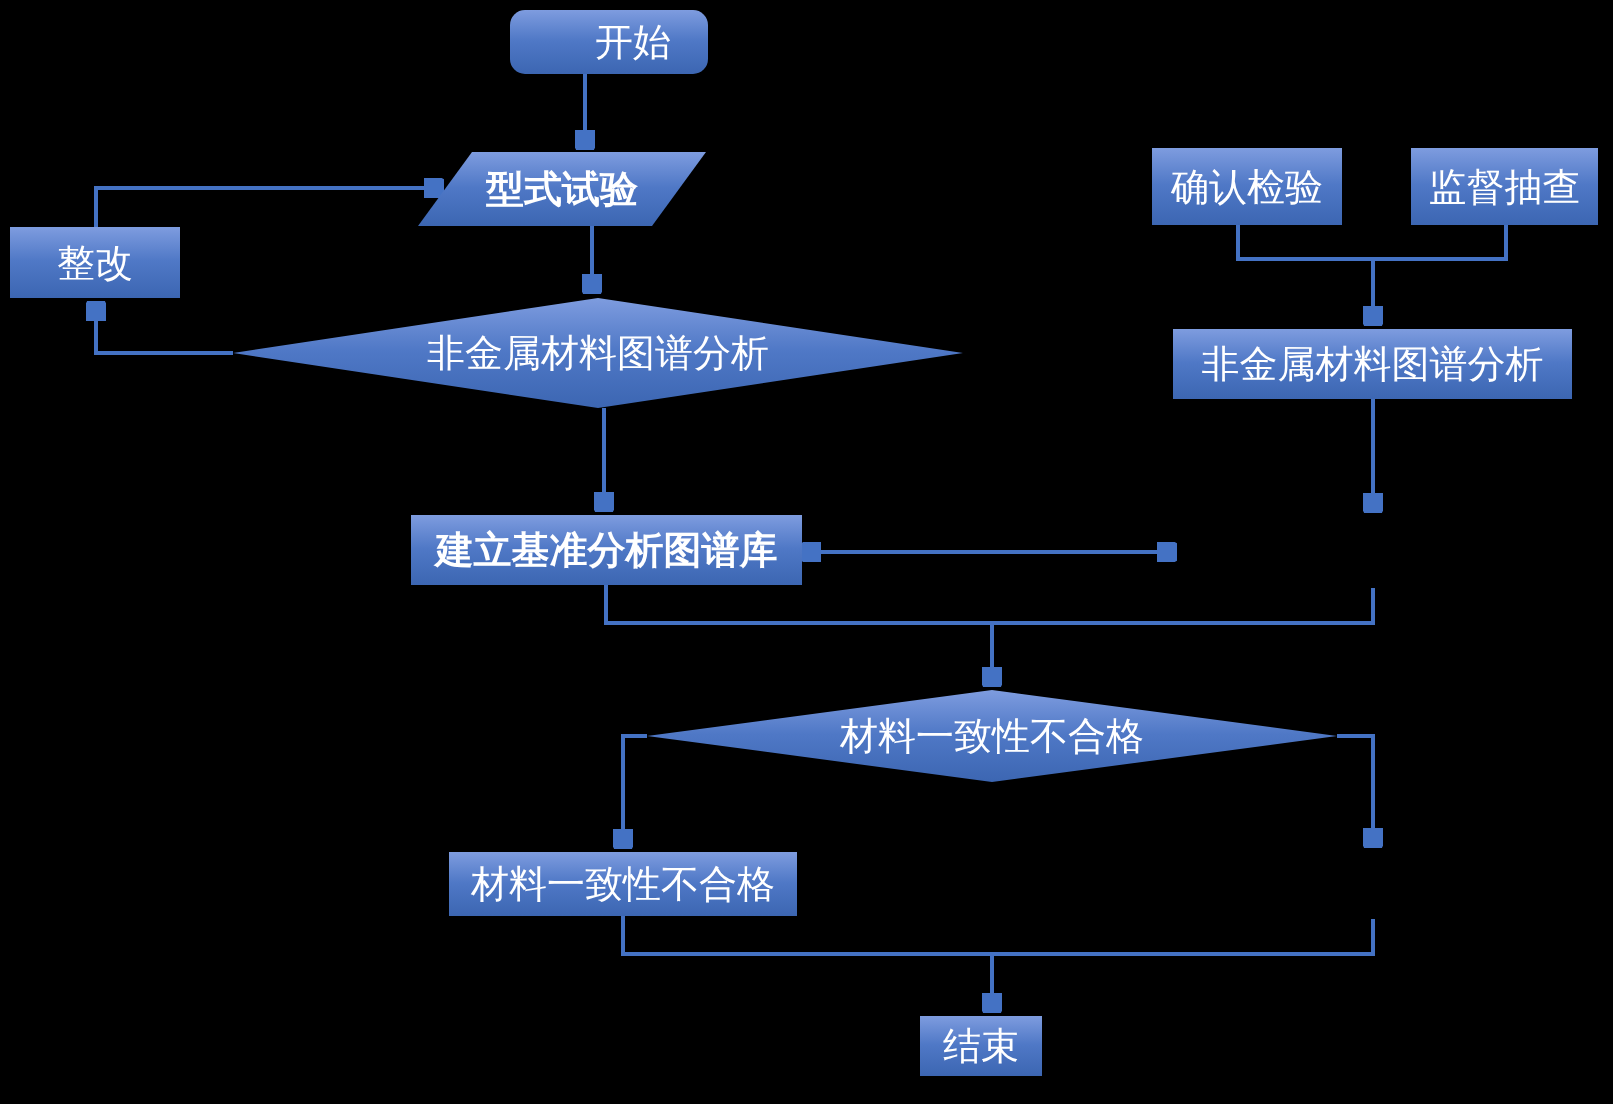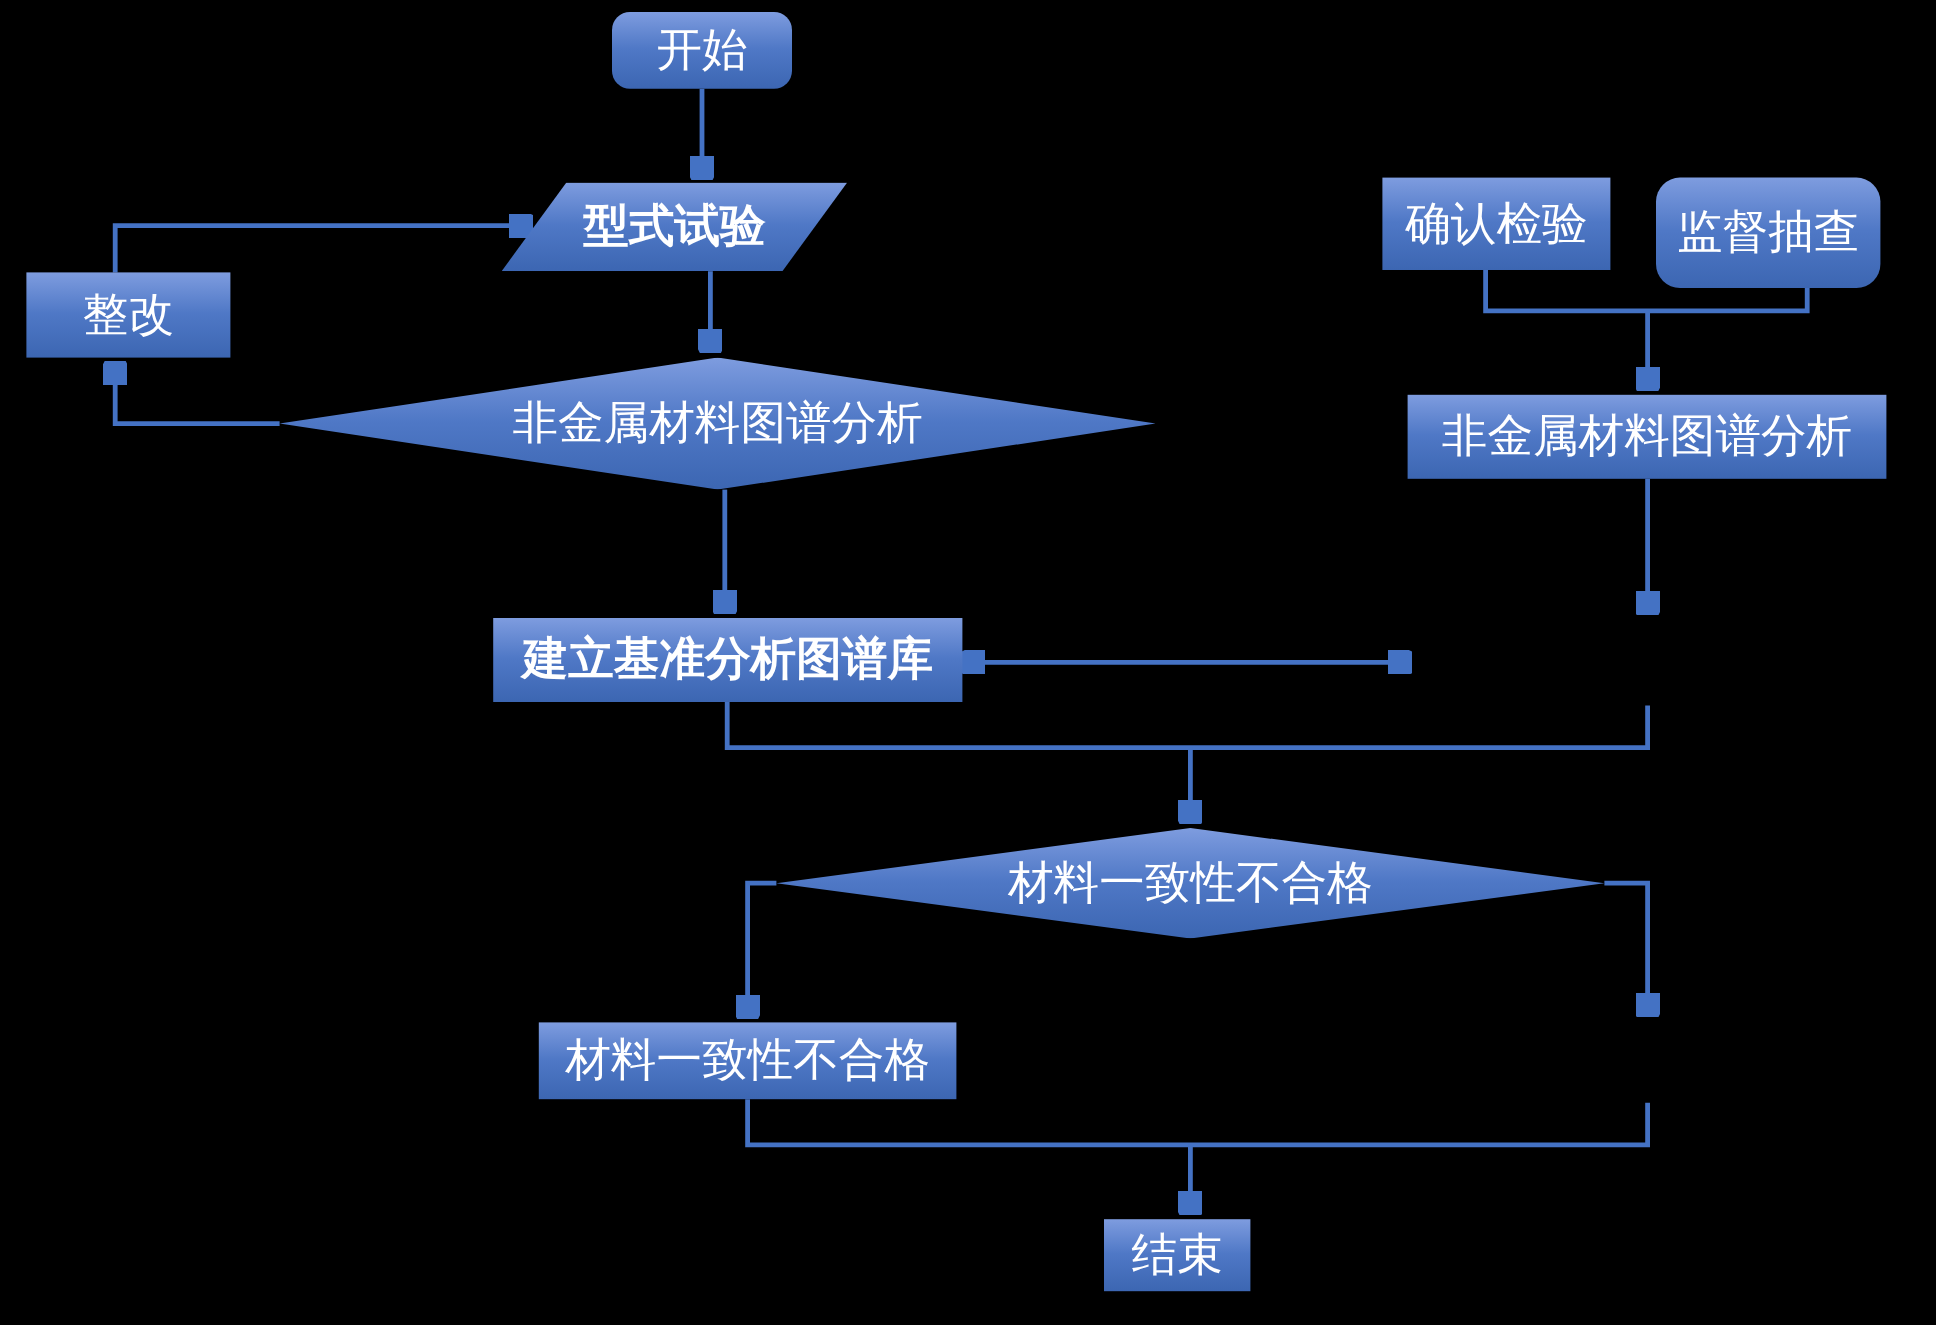--- a/index.html
+++ b/index.html
@@ -32,36 +32,36 @@
     background: linear-gradient(180deg,
       var(--node-top, #7e9cdf) 0%,
       var(--node-mid, #4f78c6) 48%,
       var(--node-bottom, #3c66b2) 100%);
     color: var(--text, #fff);
     font-size:38px;
     line-height:1;
     text-align:center;
     white-space:nowrap;
   }
-  .rounded{ border-radius:15px; }
+  .rounded{ border-radius:15px;padding-left:48px; }
   .parallelogram{
     clip-path: polygon(18.75% 0, 100% 0, 81.25% 100%, 0% 100%);
     font-weight: bold;
   }
   .diamond{
     clip-path: polygon(50% 0, 100% 50%, 50% 100%, 0% 50%);
   }
   
   .n-start              { left:510px;  top:10px;   width:150px; height:64px; }
   .n-type-test          { left:418px;  top:152px;  width:288px; height:74px; }
-  .n-rectify            { left:10px;   top:227px;  width:170px; height:71px;margin-left:12px; }
+  .n-rectify            { left:10px;   top:227px;  width:170px; height:71px; }
   .n-decision1          { left:233px;  top:298px;  width:730px; height:110px; }
   .n-baseline-library   { left:411px;  top:515px;  width:391px; height:70px;font-weight:bold; }
   .n-confirm-inspection { left:1141px; top:148px;  width:190px; height:77px;margin-left:11px; }
-  .n-supervision        { left:1380px; top:148px;  width:187px; height:92px;border-radius:20px; }
+  .n-supervision        { left:1411px; top:148px;  width:187px; height:77px; }
   .n-sample-analysis    { left:1173px; top:329px;  width:399px; height:70px; }
   .n-sample-library     { left:1176px; top:516px;  width:393px; height:70px; }
   .n-decision2          { left:647px;  top:690px;  width:690px; height:92px; }
   .n-fail               { left:449px;  top:852px;  width:348px; height:64px; }
   .n-pass               { left:1198px; top:851px;  width:346px; height:66px; }
   .n-end                { left:920px;  top:1016px; width:122px; height:60px;text-align:right; }
 </style>
 </head>
 <body>
 

